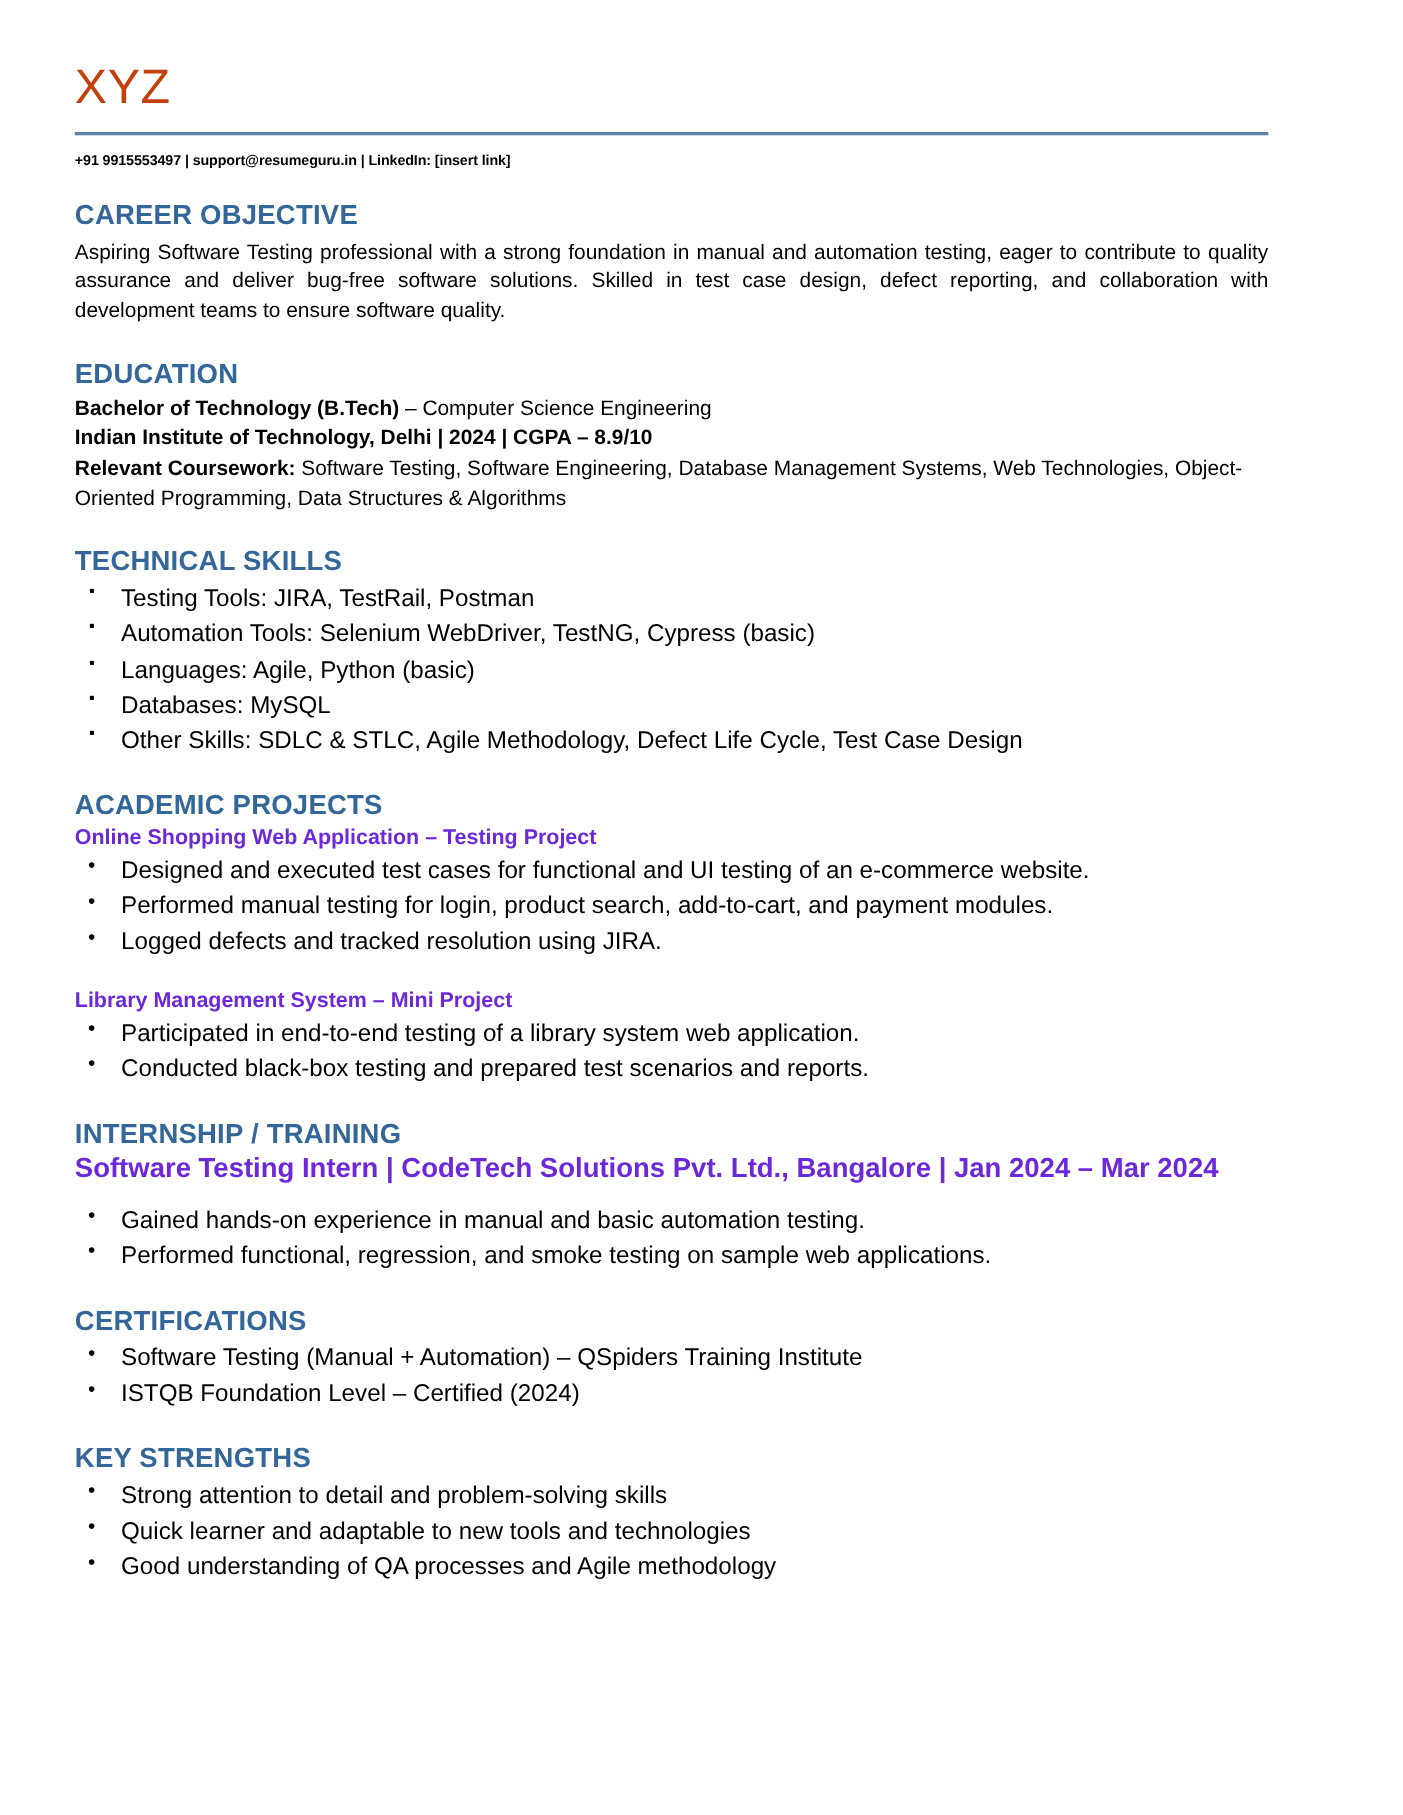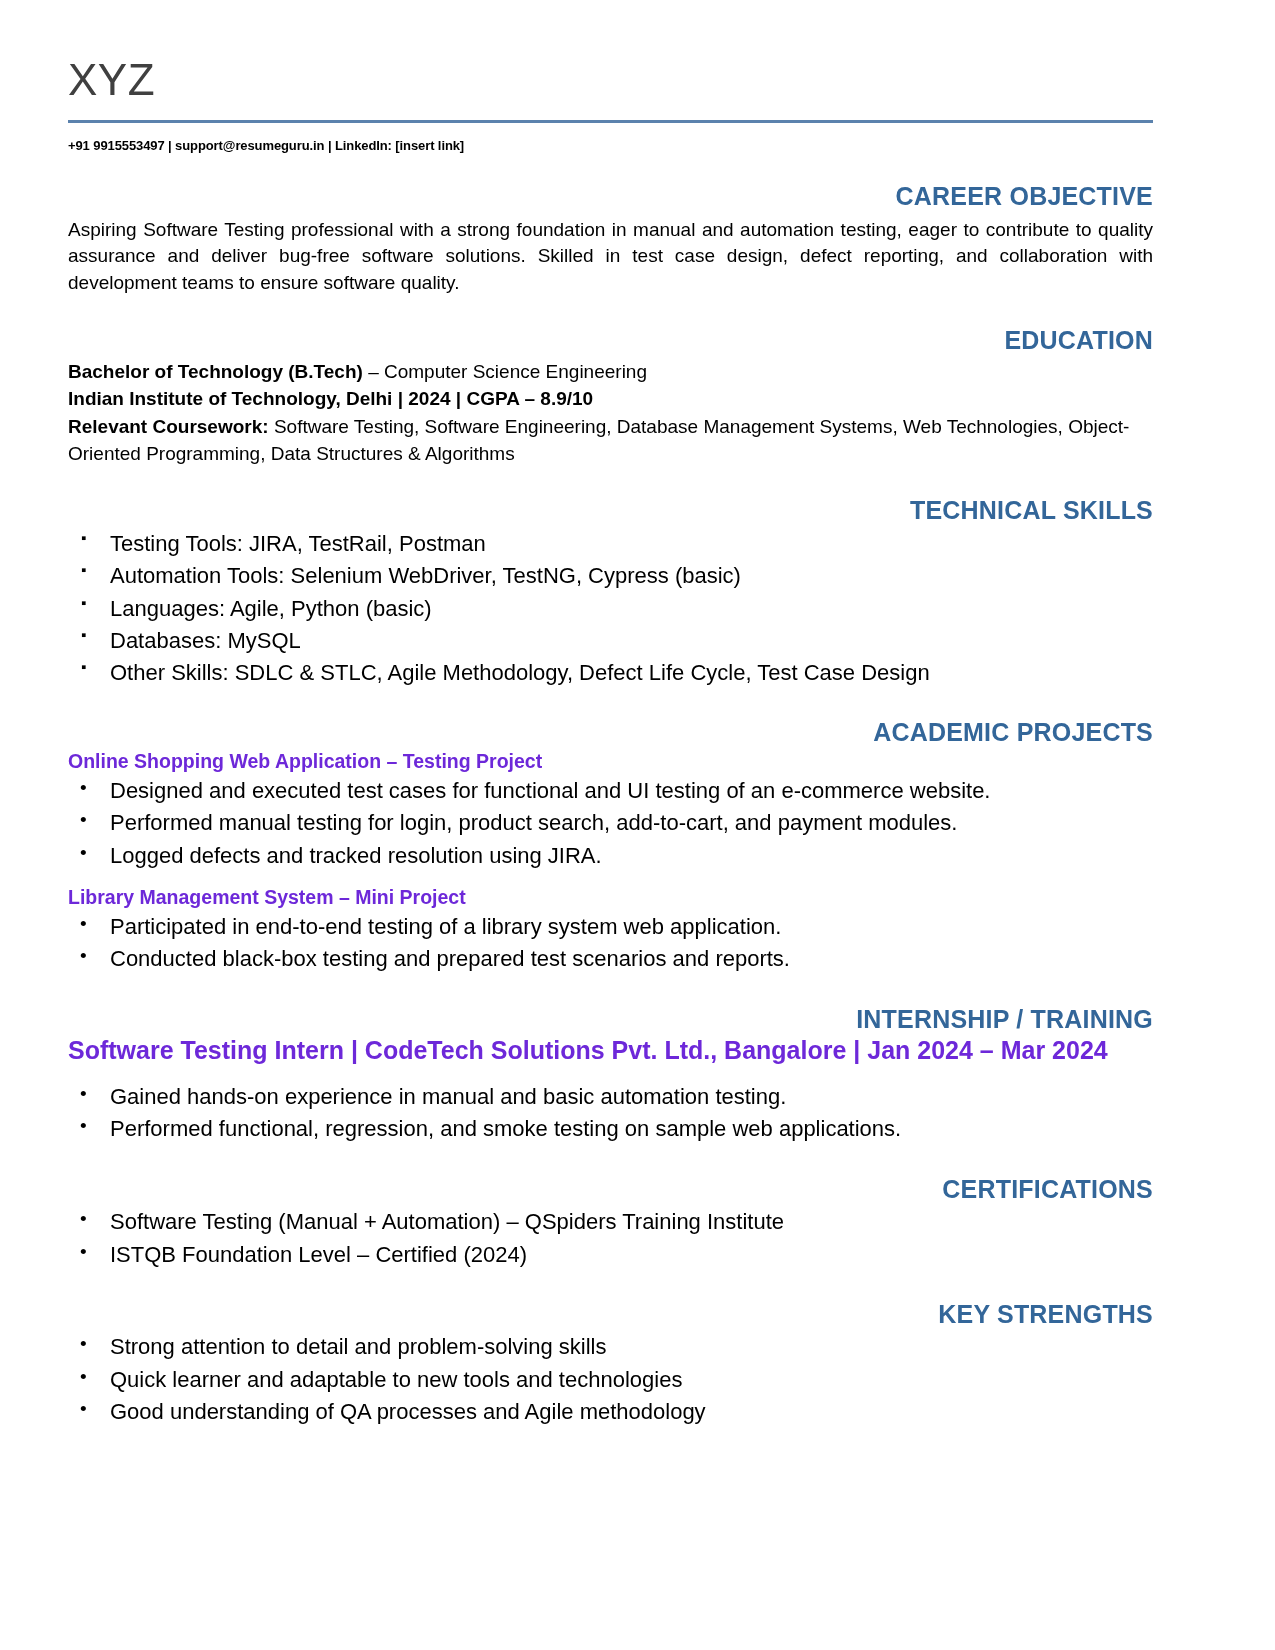--- a/index.html
+++ b/index.html
@@ -24,21 +24,21 @@
     position: absolute;
     left: 68px;
     top: 0;
     width: 1085px;
   }
 
   
   .name-title {
     font-size: 44px;
     font-weight: 400;
-    color: #404040;
+    color: #c2410c;
     letter-spacing: 0.5px;
     line-height: 1;
     margin: 0;
     padding-top: 58px;
   }
   .header-rule {
     margin-top: 18px;
     border: 0;
     border-top: 3px solid #5B82AD;
     width: 1085px;
@@ -56,21 +56,20 @@
   .section {
     margin-top: 30px;
   }
   .section-heading {
     font-size: 25px;
     font-weight: bold;
     color: #336699;
     letter-spacing: 0.2px;
     line-height: 1.1;
     margin: 0 0 6px 0;
-    text-align: right;
   }
   .section-heading.tight {
     margin-bottom: 3px;
   }
 
   .para {
     font-size: 19px;
     line-height: 1.42;
     text-align: justify;
     margin: 0;
@@ -85,21 +84,21 @@
   }
   .detail-line .b { font-weight: bold; }
 
   .sub-title {
     font-size: 19.5px;
     font-weight: bold;
     margin: 0 0 2px 0;
     color: #6d28d9;
   }
   .sub-title.spaced-above {
-    margin-top: 14px;
+    margin-top: 26px;
   }
   .sub-title.internship-head {
     font-size: 25px;
     margin-bottom: 0;
   }
 
   
   ul.blist {
     list-style: none;
     margin: 0;

